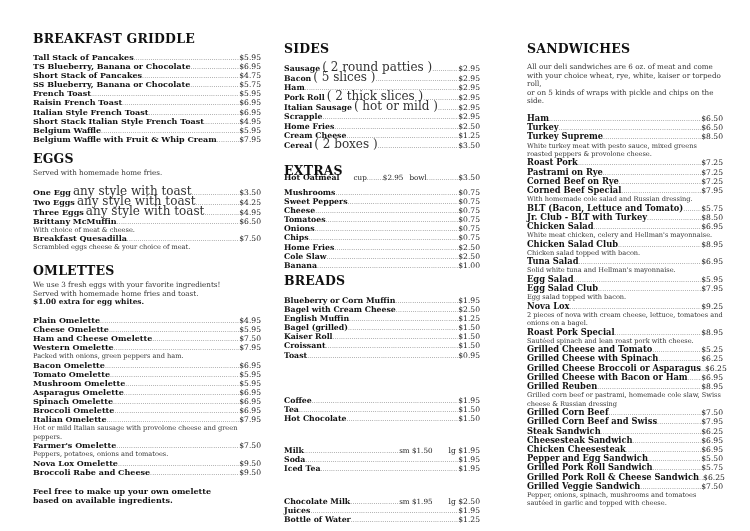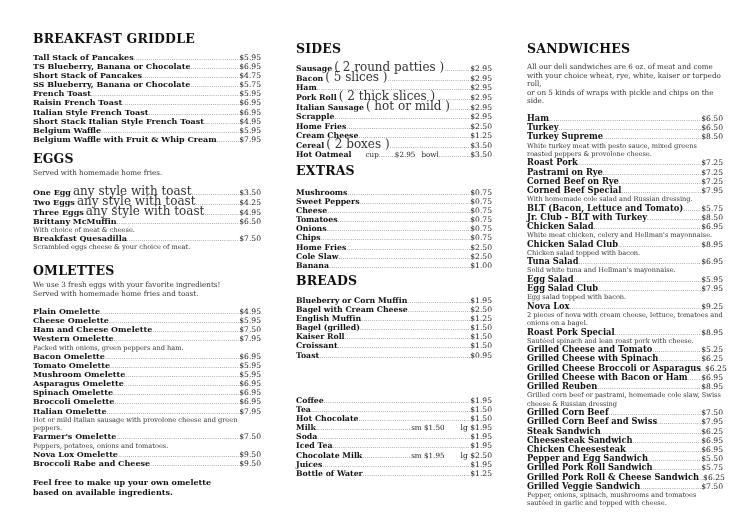--- a/index.html
+++ b/index.html
@@ -1,33 +1,33 @@
 <!DOCTYPE html>
 <html><head>
 <meta charset="utf-8">
 <style>
   * { box-sizing: border-box; margin: 0; padding: 0; }
   html, body { width: 750px; height: 531px; background: #ffffff; overflow: hidden; }
   body { font-family: "DejaVu Serif", "Liberation Serif", serif; color: #1a1a1a; position: relative; }
   .col { position: absolute; top: 0; }
   .col-left { left: 33px; width: 228px; }
-  .col-mid { left: 296px; width: 196px; }
+  .col-mid { left: 284px; width: 196px; }
   .col-right { left: 527px; width: 196px; }
   .section { position: absolute; left: 0; width: 100%; }
   .section-title { font-weight: bold; font-size: 12.5px; letter-spacing: 0.2px; color: #111; line-height: 14px; }
   .intro { font-size: 7.2px; line-height: 8.6px; color: #333; margin-top: 3px; }
   .intro .strong { font-weight: bold; color: #111; font-size: 7.4px; }
   .items { margin-top: 7px; }
   .item { display: flex; align-items: baseline; font-size: 8px; line-height: 9.1px; white-space: nowrap; }
   .item .name { font-weight: bold; color: #111; flex: 0 0 auto; }
   .item .note { font-weight: normal; font-size: 12px; color: #333; margin-left: 2px; flex: 0 0 auto; }
   .item .dots { flex: 1 1 auto; overflow: hidden; color: #555; font-size: 6px; letter-spacing: 0.2px; min-width: 4px; }
   .item .dots::before { content: "................................................................................................................................................................"; }
   .item .price { flex: 0 0 auto; color: #222; font-size: 7.6px; }
-  .item .sub { flex: 0 0 auto; color: #222; font-size: 7.2px; }
+  .item .sub { flex: 0 0 auto; color: #222; font-size: 7.2px; margin-top: 23px; }
   .item .gap { flex: 0 0 auto; width: 14px; }
   .desc { font-size: 6.6px; line-height: 8.4px; color: #333; }
   .footer-note { font-weight: bold; font-size: 8px; line-height: 9.4px; color: #111; margin-top: 10px; }
   .col-right .item { font-size: 8.3px; line-height: 9.2px; }
   .col-mid .item { font-size: 7.8px; line-height: 9.1px; }
 </style>
 </head>
 <body>
 
 <div class="col col-left" style="height:531px;">
@@ -125,20 +125,21 @@
         </div>
         <div class="desc">Scrambled eggs cheese &amp; your choice of meat.</div>
       </div>
   </div>
 
   <div class="section" style="top:264px;">
     <div class="section-title">OMLETTES</div>
     <div class="intro">
       <div>We use 3 fresh eggs with your favorite ingredients!</div>
       <div>Served with homemade home fries and toast.</div>
+      <div class="strong">$1.00 extra for egg whites.</div>
     </div>
     <div class="items" style="margin-top:9px;">
         <div class="item">
           <span class="name">Plain Omelette</span>
           <span class="dots"></span>
           <span class="price">$4.95</span>
         </div>
         <div class="item">
           <span class="name">Cheese Omelette</span>
           <span class="dots"></span>

